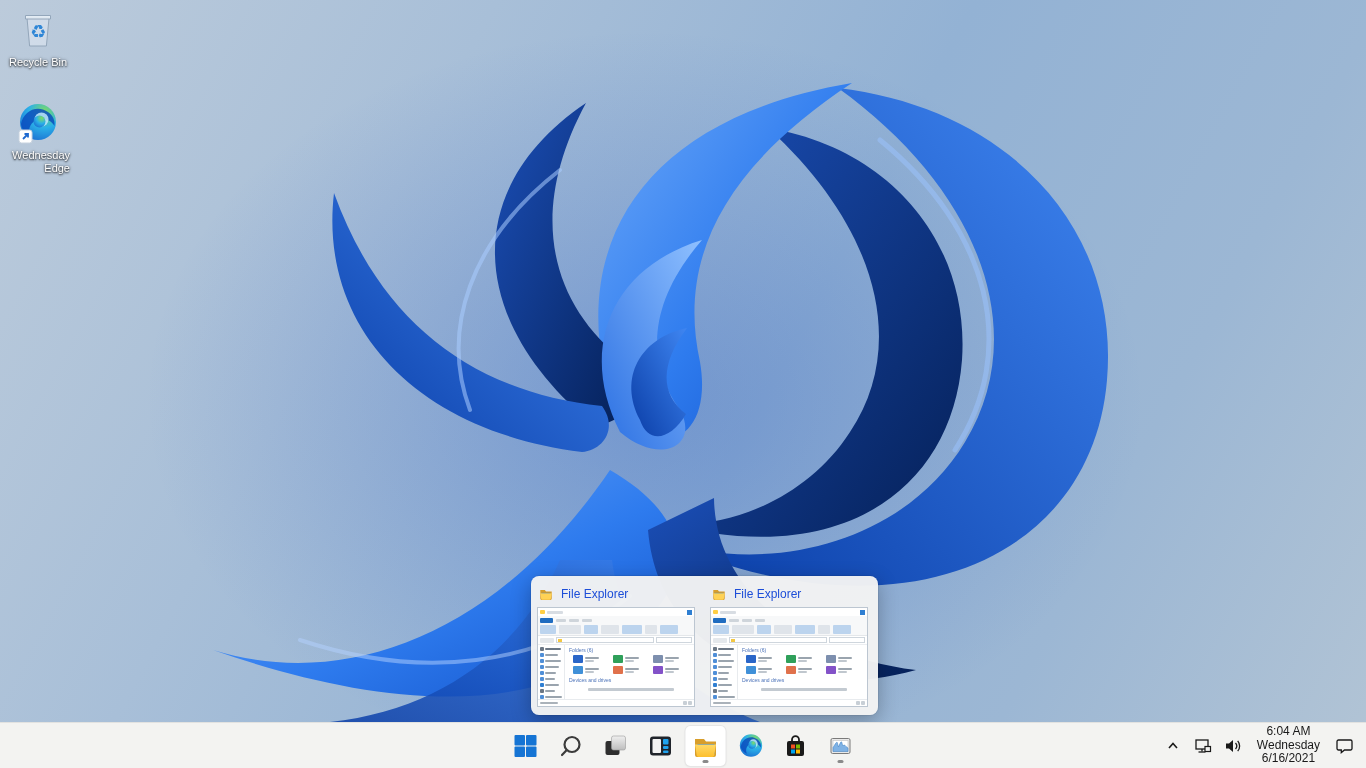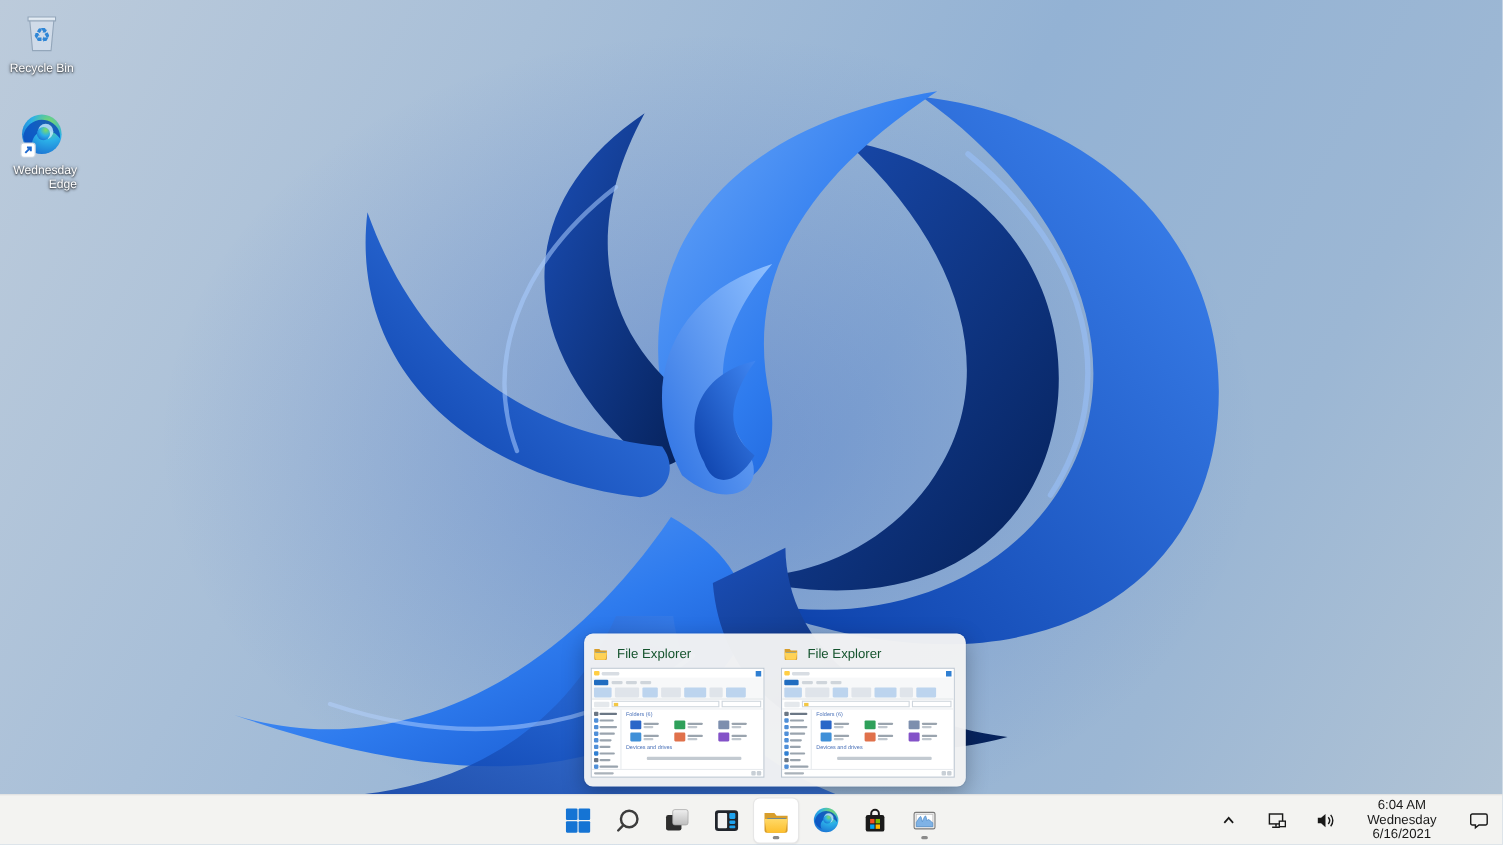--- a/index.html
+++ b/index.html
@@ -21,32 +21,32 @@
   
   .taskbar { position:absolute; left:0; bottom:0; width:1366px; height:46px;
              background:#f3f3f1; border-top:1px solid #e2e2e0; display:flex; align-items:center; }
   .tb-center { position:absolute; left:50%; transform:translateX(-50%); display:flex; gap:5px; }
   .tb-btn { width:40px; height:40px; border-radius:5px; display:flex; align-items:center;
             justify-content:center; position:relative; }
   .tb-btn.active { background:#fff; box-shadow:0 0 0 1px #e6e6e6, 0 1px 2px rgba(0,0,0,.08); }
   .tb-btn .run-dot { position:absolute; bottom:3px; left:50%; transform:translateX(-50%);
             width:6px; height:3px; border-radius:2px; background:#8a8a8a; }
 
-  .tray { position:absolute; right:6px; display:flex; align-items:center; gap:20px; height:46px; }
+  .tray { position:absolute; right:6px; display:flex; align-items:center; gap:6px; height:46px; }
   .tray-ic { width:24px; height:24px; display:flex; align-items:center; justify-content:center; }
   .clock { text-align:center; font-size:12px; line-height:13.5px; color:#191919; padding:0 6px; }
 
   
   .flyout { position:absolute; left:531px; top:576px; width:347px; height:139px;
             background:rgba(243,243,243,.97); border-radius:8px;
             box-shadow:0 6px 20px rgba(0,0,0,.28), 0 0 0 1px rgba(0,0,0,.06);
             display:flex; padding:5px 6px; gap:13px; }
   .pv-card { width:160px; display:flex; flex-direction:column; border-radius:4px; }
   .pv-head { height:26px; display:flex; align-items:center; gap:7px; padding:2px 1px; }
-  .pv-title { font-size:12px; color:#14532d; }
+  .pv-title { font-size:12px; color:#1d4ed8; }
 
   
   .thumb { width:158px; height:100px; background:#fff; border:1px solid #bcc6d1;
            display:flex; flex-direction:column; overflow:hidden; }
   .mx-title { height:8px; display:flex; align-items:center; gap:2px; padding:0 2px; background:#fff; }
   .mx-qat { width:5px; height:4px; background:#ffce44; border-radius:1px; }
   .mx-qat2 { width:16px; height:3px; background:#d8dde3; border-radius:1px; }
   .mx-close { margin-left:auto; width:5px; height:5px; background:#2f7fd2; }
   .mx-ribbon { height:20px; background:#f7f8f9; border-bottom:1px solid #e4e7ea; padding:1px 2px; }
   .mx-tabs { display:flex; gap:3px; align-items:center; height:6px; }

